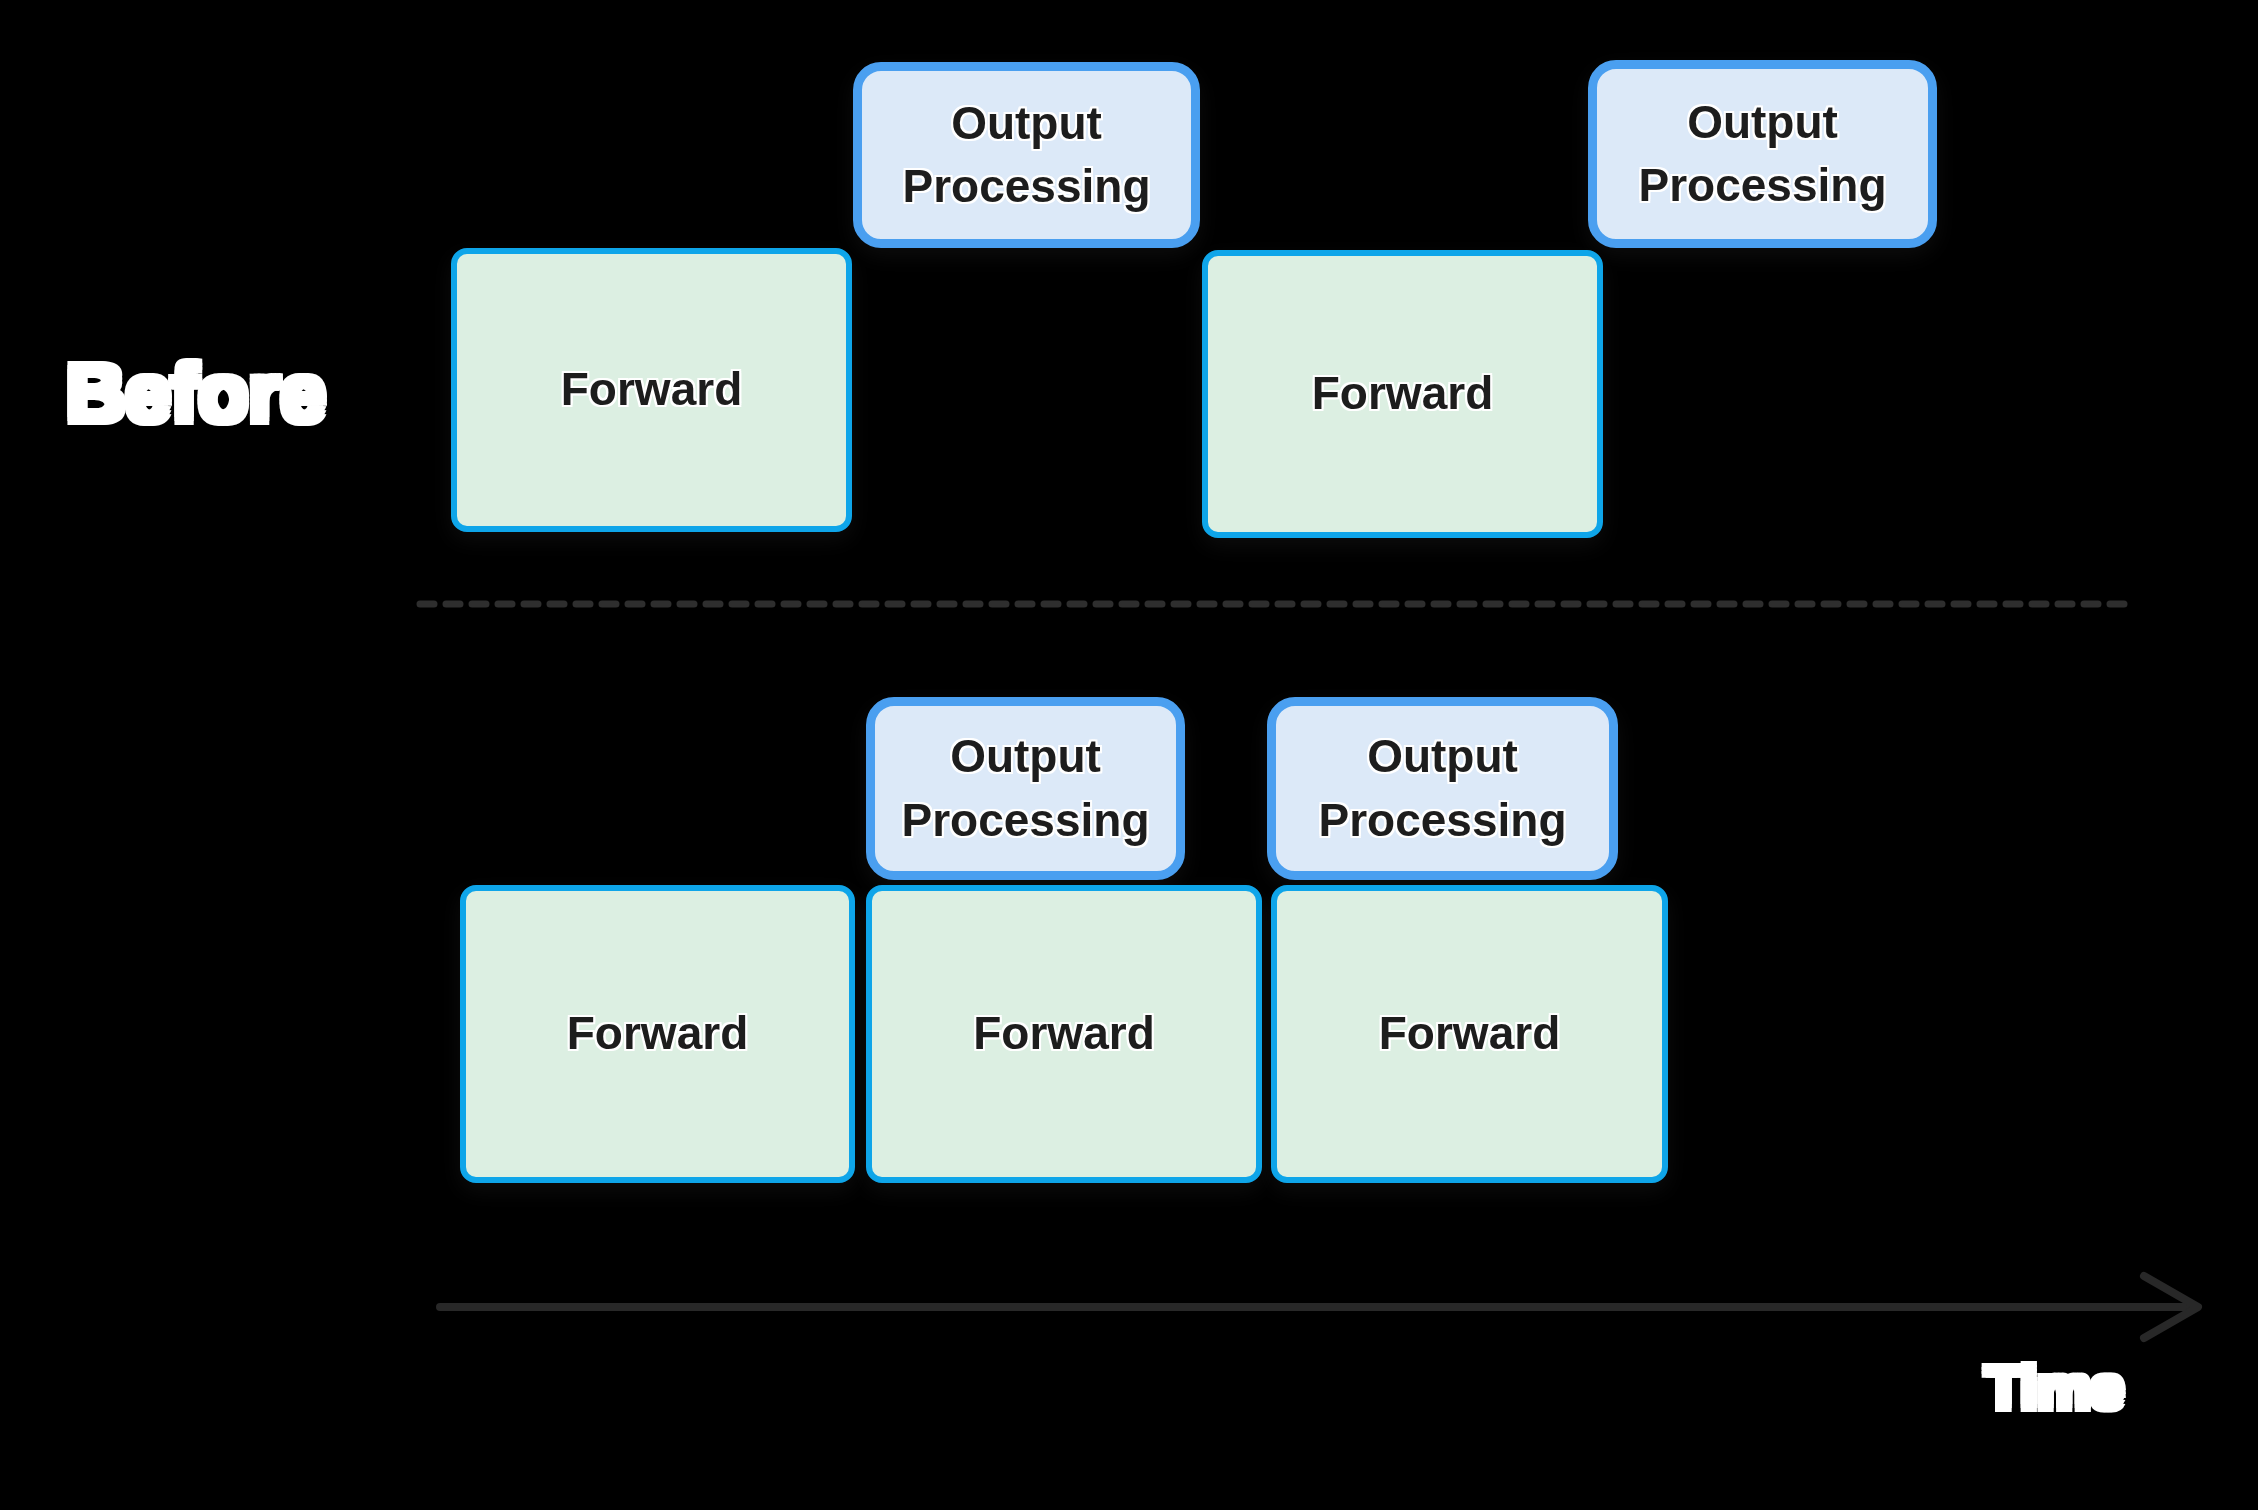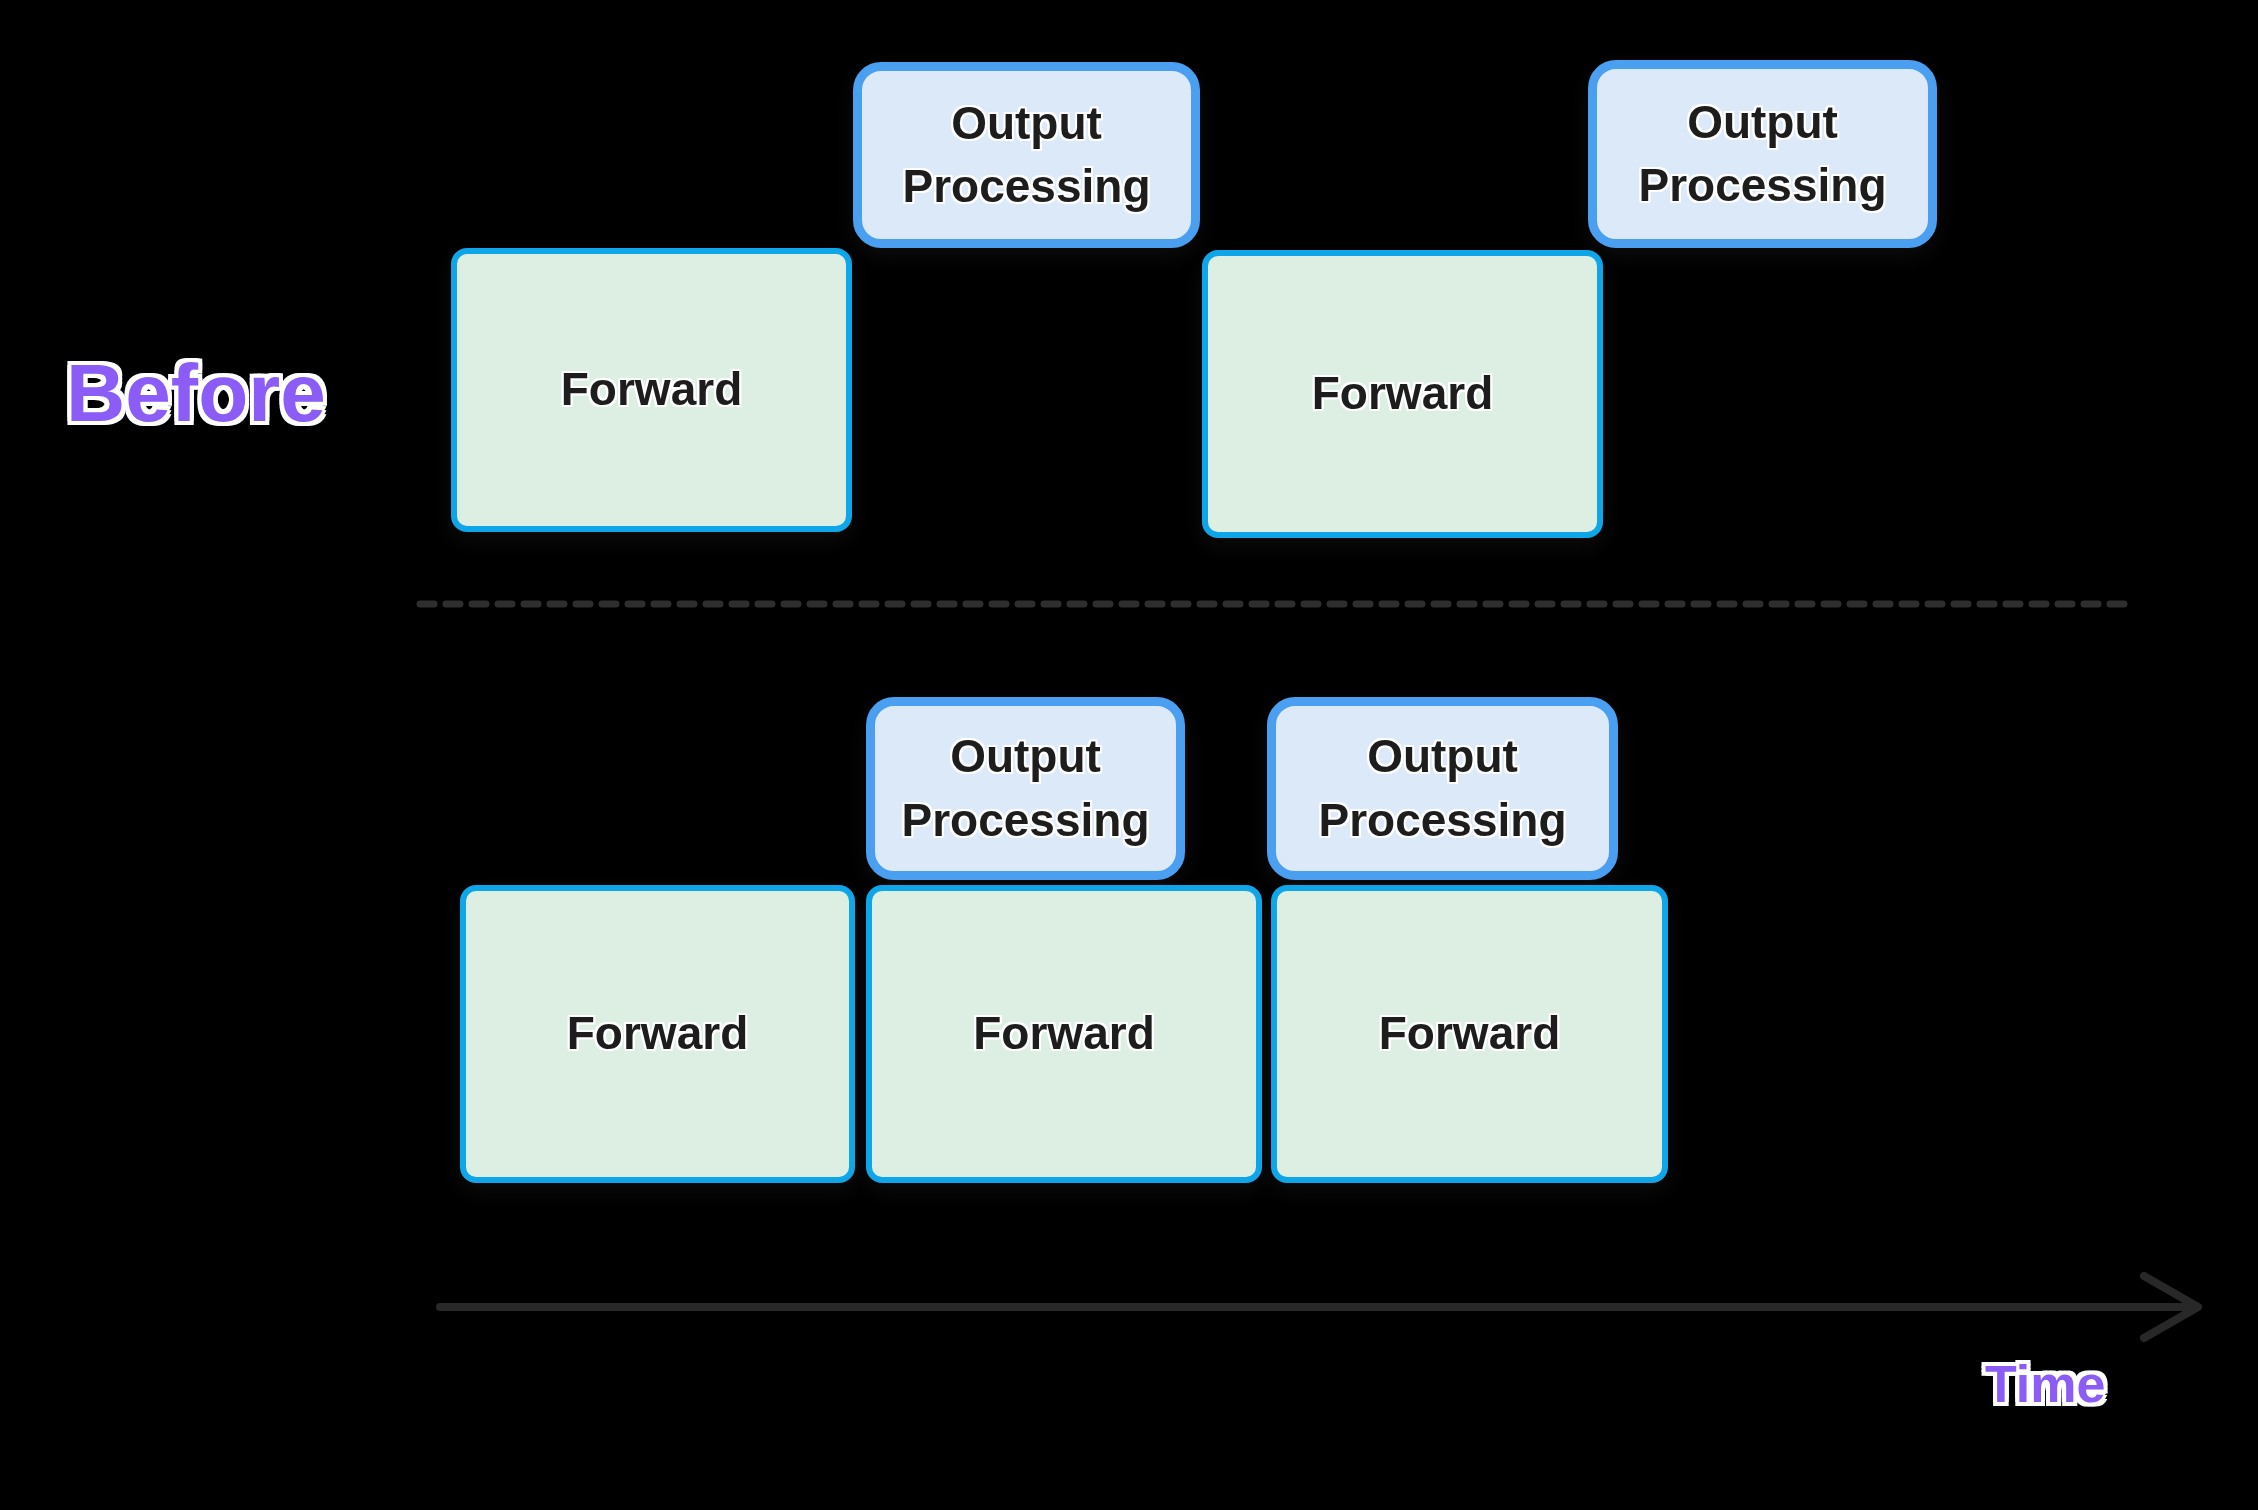--- a/index.html
+++ b/index.html
@@ -42,32 +42,32 @@
     white-space: nowrap;
     text-shadow:
       -2px -2px 0 rgba(255,255,255,0.95),  2px -2px 0 rgba(255,255,255,0.95),
       -2px  2px 0 rgba(255,255,255,0.95),  2px  2px 0 rgba(255,255,255,0.95),
       -2px  0   0 rgba(255,255,255,0.95),  2px  0   0 rgba(255,255,255,0.95),
        0   -2px 0 rgba(255,255,255,0.95),  0    2px 0 rgba(255,255,255,0.95);
   }
   .box-text .line { display: block; }
   .row-label {
     position: absolute;
-    color: #8b5cf6;
+    color: #ffffff;
     font-weight: bold;
     font-size: 82px;
     line-height: 1;
     white-space: nowrap;
     text-shadow:
       -4px -4px 0 #ffffff,  4px -4px 0 #ffffff,
       -4px  4px 0 #ffffff,  4px  4px 0 #ffffff,
       -4px  0   0 #ffffff,  4px  0   0 #ffffff,
        0   -4px 0 #ffffff,  0    4px 0 #ffffff;
   }
-  .row-label.time { font-size: 52px; }
+  .row-label.time { font-size: 60px; }
   .overlay {
     position: absolute;
     left: 0; top: 0;
     width: 2258px; height: 1510px;
     pointer-events: none;
   }
 </style>
 </head>
 <body>
 

